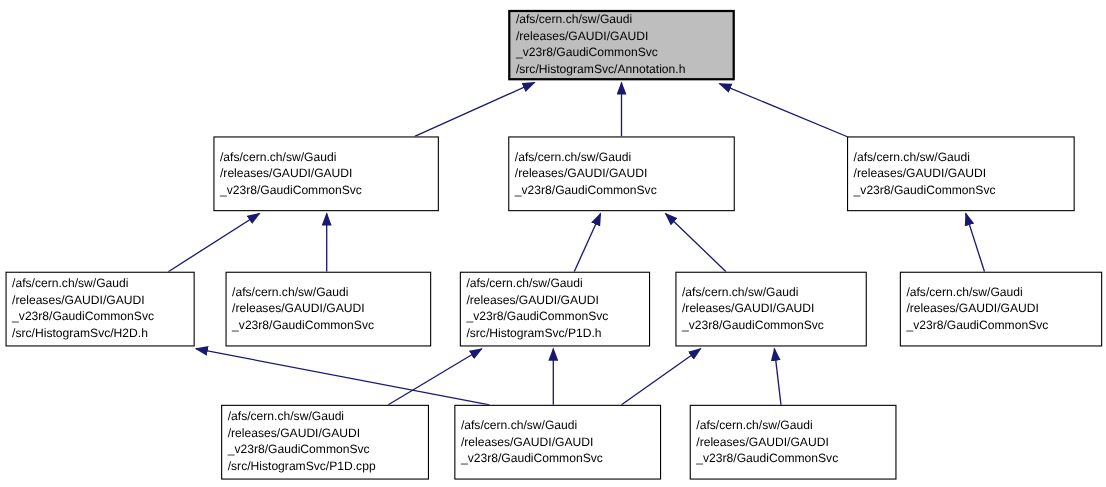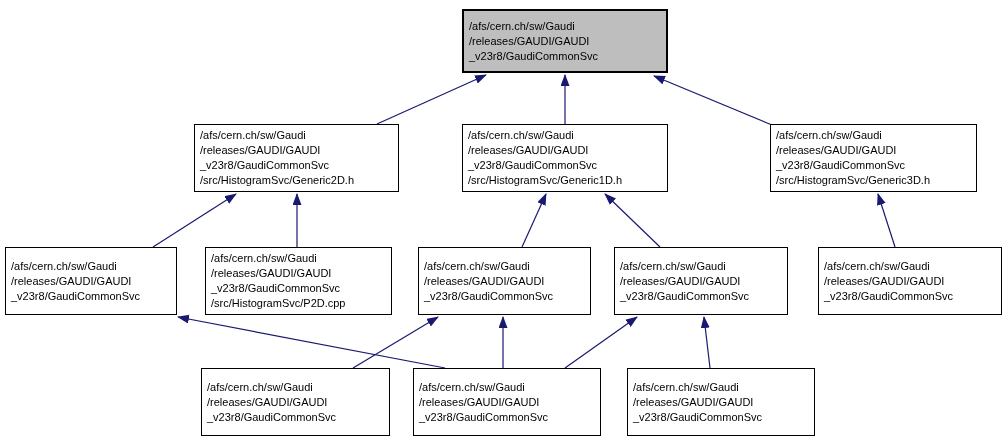--- a/index.html
+++ b/index.html
@@ -67,69 +67,69 @@
         <line x1="503" y1="368" x2="503" y2="317" stroke="#191970" stroke-width="1.2" marker-end="url(#arrow)"></line>
         <line x1="565" y1="368" x2="637" y2="317" stroke="#191970" stroke-width="1.2" marker-end="url(#arrow)"></line>
         <line x1="710" y1="368" x2="704" y2="317" stroke="#191970" stroke-width="1.2" marker-end="url(#arrow)"></line>
       </g>
   </svg>
   <div id="nodes">
       <div class="node highlighted" style="left: 462px; top: 9px; width: 206px; height: 64px; background: rgb(190, 190, 190); border-color: rgb(0, 0, 0);">
         <div class="node-line">/afs/cern.ch/sw/Gaudi</div>
         <div class="node-line">/releases/GAUDI/GAUDI</div>
         <div class="node-line">_v23r8/GaudiCommonSvc</div>
+        <div class="node-line">/src/HistogramSvc/Annotation.h</div>
       </div>
       <div class="node" style="left: 194px; top: 124px; width: 205px; height: 68px; background: rgb(255, 255, 255); border-color: rgb(0, 0, 0);">
         <div class="node-line">/afs/cern.ch/sw/Gaudi</div>
         <div class="node-line">/releases/GAUDI/GAUDI</div>
         <div class="node-line">_v23r8/GaudiCommonSvc</div>
-        <div class="node-line">/src/HistogramSvc/Generic2D.h</div>
       </div>
       <div class="node" style="left: 462px; top: 124px; width: 206px; height: 68px; background: rgb(255, 255, 255); border-color: rgb(0, 0, 0);">
         <div class="node-line">/afs/cern.ch/sw/Gaudi</div>
         <div class="node-line">/releases/GAUDI/GAUDI</div>
         <div class="node-line">_v23r8/GaudiCommonSvc</div>
-        <div class="node-line">/src/HistogramSvc/Generic1D.h</div>
       </div>
       <div class="node" style="left: 770px; top: 124px; width: 207px; height: 68px; background: rgb(255, 255, 255); border-color: rgb(0, 0, 0);">
         <div class="node-line">/afs/cern.ch/sw/Gaudi</div>
         <div class="node-line">/releases/GAUDI/GAUDI</div>
         <div class="node-line">_v23r8/GaudiCommonSvc</div>
-        <div class="node-line">/src/HistogramSvc/Generic3D.h</div>
       </div>
       <div class="node" style="left: 5px; top: 247px; width: 172px; height: 68px; background: rgb(255, 255, 255); border-color: rgb(0, 0, 0);">
         <div class="node-line">/afs/cern.ch/sw/Gaudi</div>
         <div class="node-line">/releases/GAUDI/GAUDI</div>
         <div class="node-line">_v23r8/GaudiCommonSvc</div>
+        <div class="node-line">/src/HistogramSvc/H2D.h</div>
       </div>
       <div class="node" style="left: 205px; top: 247px; width: 187px; height: 68px; background: rgb(255, 255, 255); border-color: rgb(0, 0, 0);">
         <div class="node-line">/afs/cern.ch/sw/Gaudi</div>
         <div class="node-line">/releases/GAUDI/GAUDI</div>
         <div class="node-line">_v23r8/GaudiCommonSvc</div>
-        <div class="node-line">/src/HistogramSvc/P2D.cpp</div>
       </div>
       <div class="node" style="left: 418px; top: 247px; width: 173px; height: 68px; background: rgb(255, 255, 255); border-color: rgb(0, 0, 0);">
         <div class="node-line">/afs/cern.ch/sw/Gaudi</div>
         <div class="node-line">/releases/GAUDI/GAUDI</div>
         <div class="node-line">_v23r8/GaudiCommonSvc</div>
+        <div class="node-line">/src/HistogramSvc/P1D.h</div>
       </div>
       <div class="node" style="left: 614px; top: 247px; width: 174px; height: 68px; background: rgb(255, 255, 255); border-color: rgb(0, 0, 0);">
         <div class="node-line">/afs/cern.ch/sw/Gaudi</div>
         <div class="node-line">/releases/GAUDI/GAUDI</div>
         <div class="node-line">_v23r8/GaudiCommonSvc</div>
       </div>
       <div class="node" style="left: 818px; top: 247px; width: 184px; height: 68px; background: rgb(255, 255, 255); border-color: rgb(0, 0, 0);">
         <div class="node-line">/afs/cern.ch/sw/Gaudi</div>
         <div class="node-line">/releases/GAUDI/GAUDI</div>
         <div class="node-line">_v23r8/GaudiCommonSvc</div>
       </div>
       <div class="node" style="left: 201px; top: 368px; width: 189px; height: 68px; background: rgb(255, 255, 255); border-color: rgb(0, 0, 0);">
         <div class="node-line">/afs/cern.ch/sw/Gaudi</div>
         <div class="node-line">/releases/GAUDI/GAUDI</div>
         <div class="node-line">_v23r8/GaudiCommonSvc</div>
+        <div class="node-line">/src/HistogramSvc/P1D.cpp</div>
       </div>
       <div class="node" style="left: 413px; top: 368px; width: 188px; height: 68px; background: rgb(255, 255, 255); border-color: rgb(0, 0, 0);">
         <div class="node-line">/afs/cern.ch/sw/Gaudi</div>
         <div class="node-line">/releases/GAUDI/GAUDI</div>
         <div class="node-line">_v23r8/GaudiCommonSvc</div>
       </div>
       <div class="node" style="left: 627px; top: 368px; width: 188px; height: 68px; background: rgb(255, 255, 255); border-color: rgb(0, 0, 0);">
         <div class="node-line">/afs/cern.ch/sw/Gaudi</div>
         <div class="node-line">/releases/GAUDI/GAUDI</div>
         <div class="node-line">_v23r8/GaudiCommonSvc</div>

